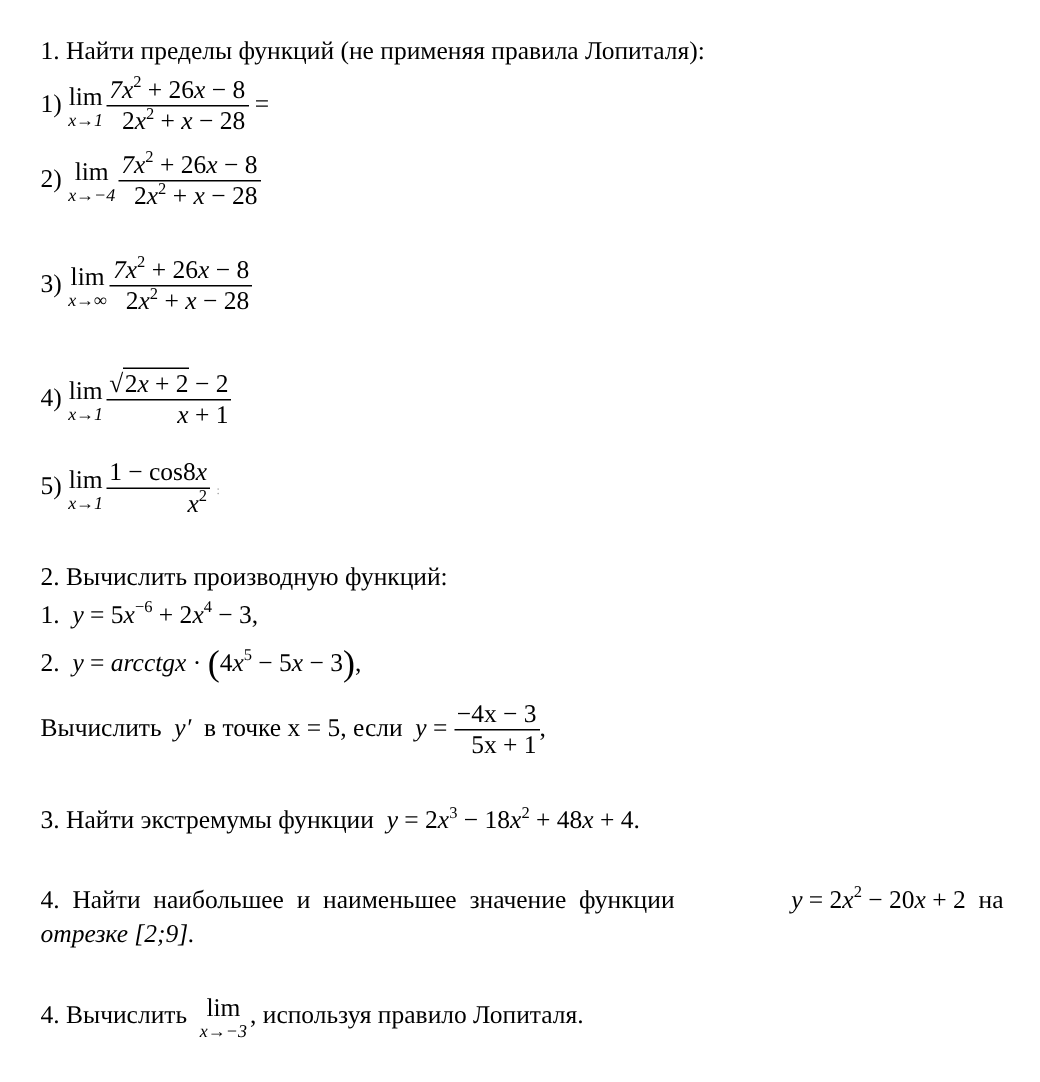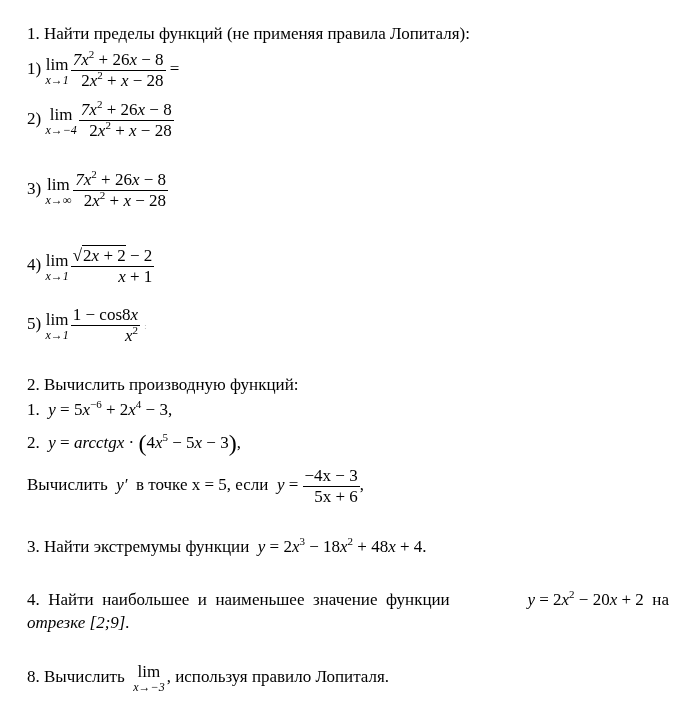--- a/index.html
+++ b/index.html
@@ -62,32 +62,32 @@
 <div class="abs" style="left:27px; top:430px;">
   <span>2.</span>
   <span class="i">&nbsp;y</span> = <span class="i">arcctgx</span> · <span class="paren">(</span>4<span class="i">x</span><sup>5</sup> − 5<span class="i">x</span> − 3<span class="paren">)</span>,
 </div>
 
 <div class="abs" style="left:27px; top:466px;">
   <span>Вычислить</span>&nbsp;
   <span class="i">y′</span>&nbsp;
   <span>в точке x = 5, если</span>&nbsp;
   <span class="i">y</span> =
-  <span class="frac"><span class="num">−4x − 3</span><span class="den">5x + 6</span></span><span>,</span>
+  <span class="frac"><span class="num">−4x − 3</span><span class="den">5x + 1</span></span><span>,</span>
 </div>
 
 <div class="abs" style="left:27px; top:537px;">
   <span>3. Найти экстремумы функции</span>&nbsp;
   <span class="i">y</span> = 2<span class="i">x</span><sup>3</sup> − 18<span class="i">x</span><sup>2</sup> + 48<span class="i">x</span> + 4.
 </div>
 
 <div class="abs" style="left:27px; top:590px; width:642px; white-space:normal;">
   <div style="display:flex; justify-content:space-between;text-align:center;">
     <span style="white-space:pre;">4.  Найти  наибольшее  и  наименьшее  значение  функции</span>
     <span><span class="i">y</span> = 2<span class="i">x</span><sup>2</sup> − 20<span class="i">x</span> + 2&nbsp;&nbsp;<span>на</span></span>
   </div>
   <div style="margin-top:3px;font-style:italic;">отрезке [2;9].</div>
 </div>
 
 <div class="abs" style="left:27px; top:663px;">
-  <span>8. Вычислить</span>&nbsp;
+  <span>4. Вычислить</span>&nbsp;
   <span class="lim"><span class="word">lim</span><span class="sub">x→−3</span></span><span>, используя правило Лопиталя.</span>
 </div>
 
 </body></html>

